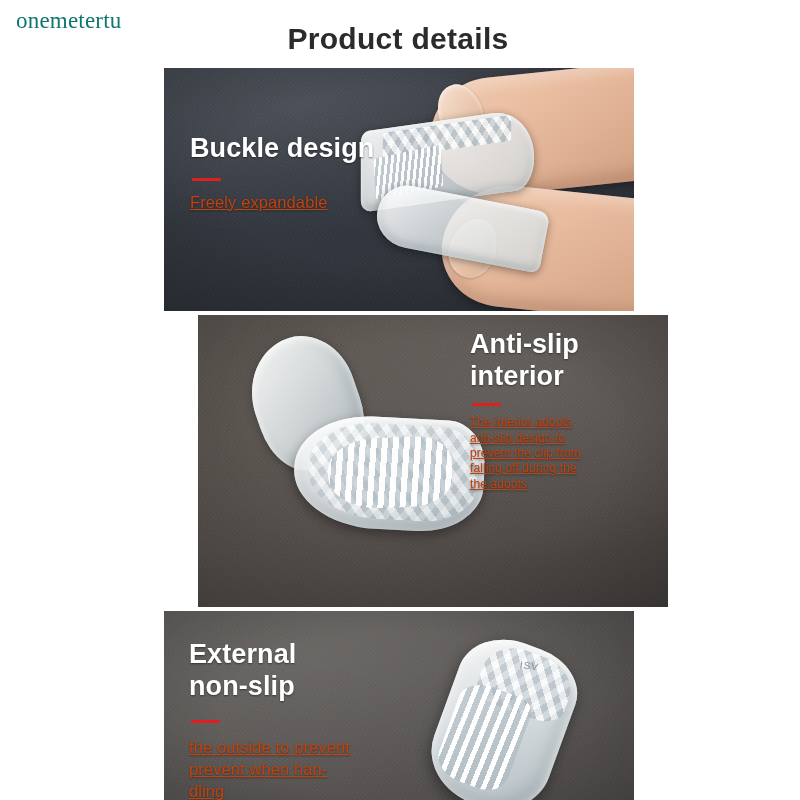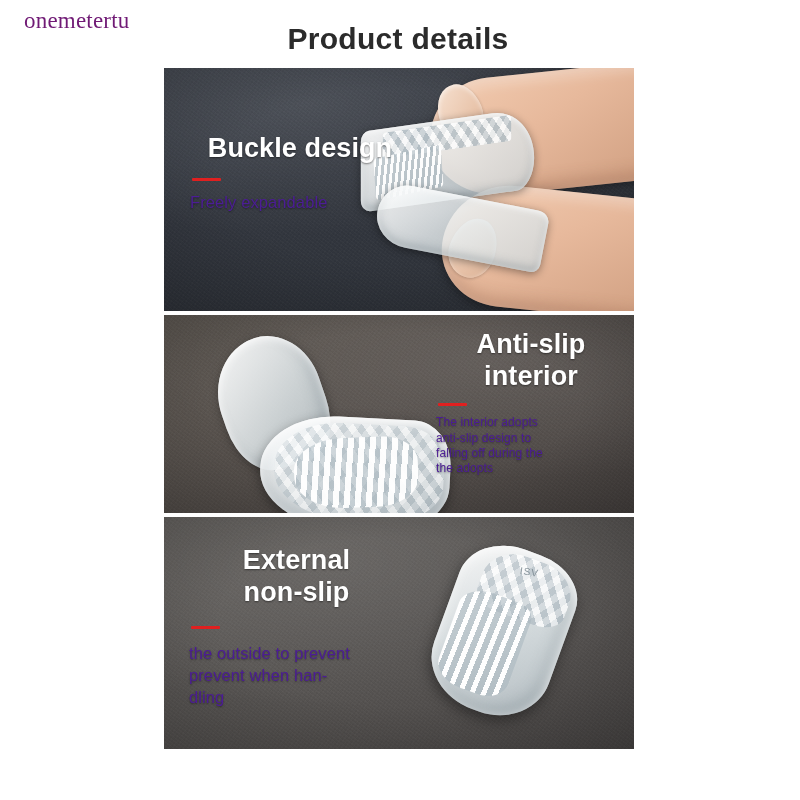--- a/index.html
+++ b/index.html
@@ -14,25 +14,24 @@
     overflow: hidden;
     position: relative;
   }
 
   
   .watermark {
     position: absolute;
     left: 16px;
     top: 8px;
     font-size: 23px;
-    color: #701a75;
+    color: #0f766e;
     letter-spacing: 0.2px;
     font-family: "Liberation Serif", serif;
     white-space: nowrap;
-    margin-left: 8px;
   }
   .page-title {
     position: absolute;
     left: 0;
     right: 0;
     top: 22px;
     text-align: center;
     font-size: 30px;
     font-weight: bold;
     color: #2b2b2b;
@@ -51,21 +50,21 @@
     width: 470px;
   }
   .panel {
     position: relative;
     width: 470px;
     overflow: hidden;
     margin-bottom: 4px;
     box-sizing: border-box;
   }
   .panel-1 { height: 243px; }
-  .panel-2 { height: 198px; }
+  .panel-2 { height: 292px; margin-left: 34px; }
   .panel-3 { height: 232px; }
 
   
   .bg {
     position: absolute;
     inset: 0;
   }
   .bg-1 {
     background:
       radial-gradient(ellipse 120% 90% at 30% 15%, rgba(255,255,255,0.10), rgba(0,0,0,0) 60%),
@@ -104,36 +103,36 @@
     z-index: 6;
   }
   .caption h2 {
     margin: 0;
     font-size: 27px;
     font-weight: bold;
     color: #ffffff;
     line-height: 1.17;
     letter-spacing: 0.1px;
     text-shadow: 0 1px 2px rgba(0,0,0,0.45);
-    text-align: center;
   }
   .accent {
     width: 29px;
     height: 3px;
     background: #e02020;
     margin: 13px 0 11px 2px;
     border-radius: 1px;
   }
   .caption p {
     margin: 0;
     font-size: 16.5px;
-    color: #4c1d95;
+    color: #c2410c;
     line-height: 1.32;
     letter-spacing: 0.1px;
     text-shadow: 0 1px 2px rgba(0,0,0,0.4);
+    text-decoration: underline;
   }
 
   .cap-1 { left: 26px; top: 65px; width: 220px; }
   .cap-2 { left: 272px; top: 14px; width: 190px; }
   .cap-3 { left: 25px; top: 28px; width: 215px; }
   .cap-2 p { font-size: 12px; line-height: 1.28; }
   .cap-2 .accent { margin: 11px 0 9px 2px; }
   .cap-3 .accent { margin: 18px 0 14px 2px; }
 
   
@@ -327,20 +326,21 @@
     </div>
 
     <div class="vignette"></div>
 
     <div class="caption cap-2">
       <h2>Anti-slip</h2>
       <h2>interior</h2>
       <div class="accent"></div>
       <p>The interior adopts</p>
       <p>anti-slip design to</p>
+      <p>prevent the clip from</p>
       <p>falling off during the</p>
       <p>the adopts</p>
     </div>
   </div>
 
   <div class="panel panel-3">
     <div class="bg bg-3"></div>
     <div class="noise"></div>
 
     <div class="photo p3-photo">

